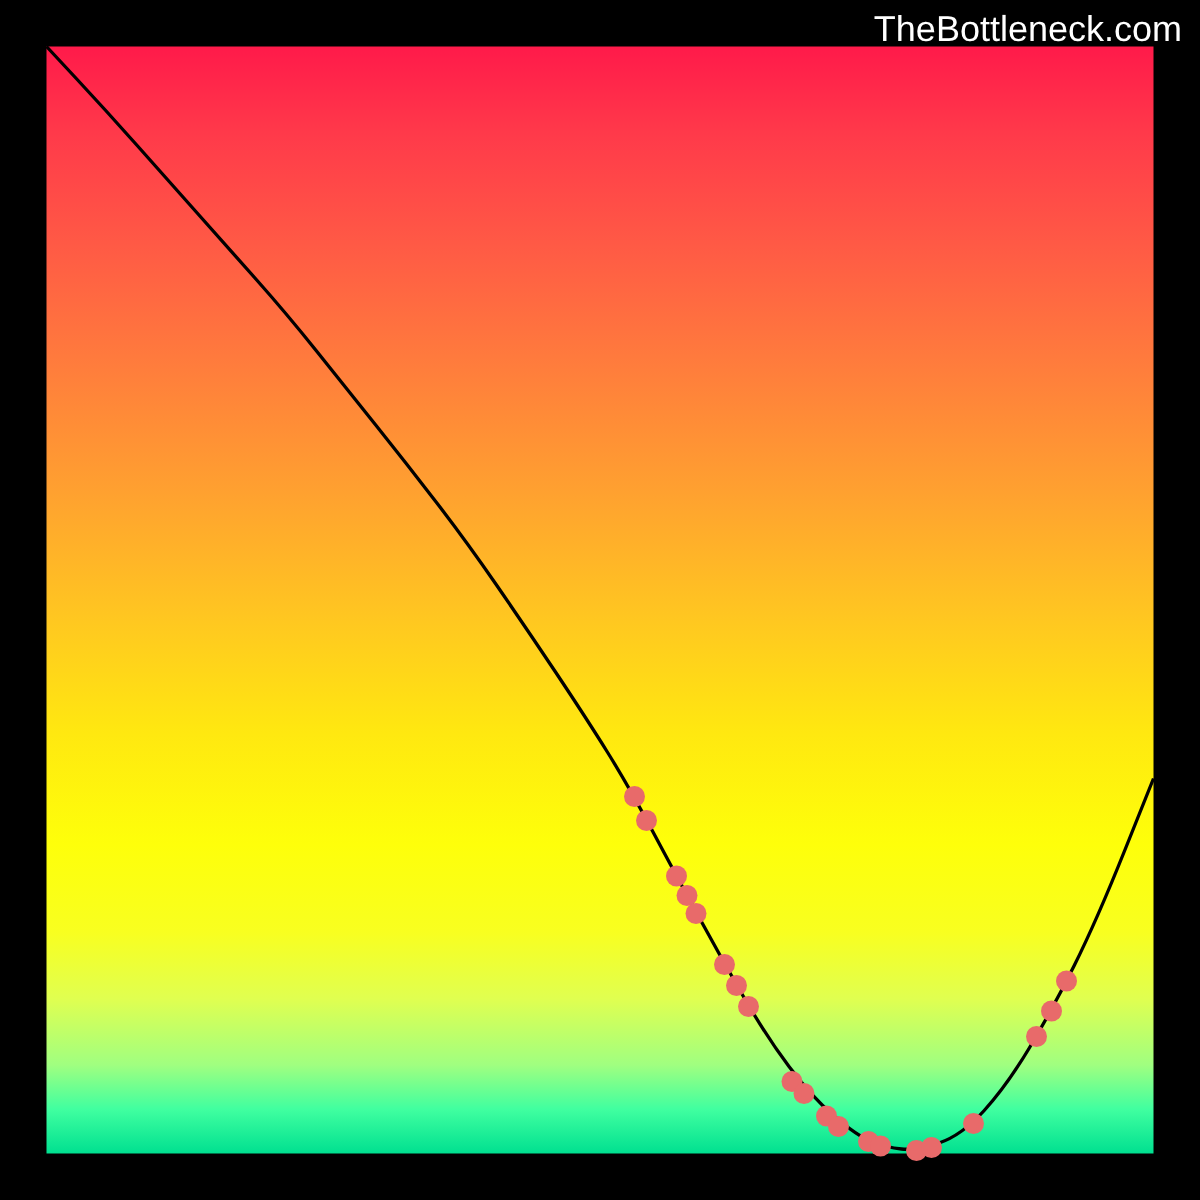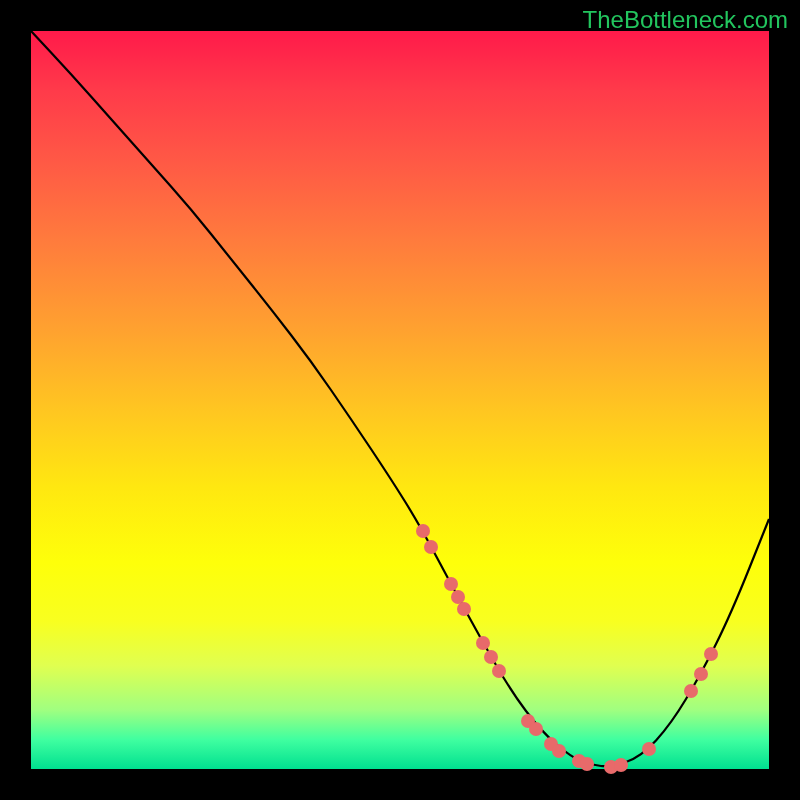--- a/index.html
+++ b/index.html
@@ -7,21 +7,21 @@
     width: 800px;
     height: 800px;
     background: #000;
     position: relative;
     font-family: Arial, sans-serif;
   }
   .watermark {
     position: absolute;
     top: 6px;
     right: 12px;
-    color: #22c55e;
+    color: #ffffff;
     font-size: 24px;
     font-weight: normal;
     z-index: 10;
   }
   .plot-area {
     position: absolute;
     left: 31px;
     top: 31px;
     width: 738px;
     height: 738px;

